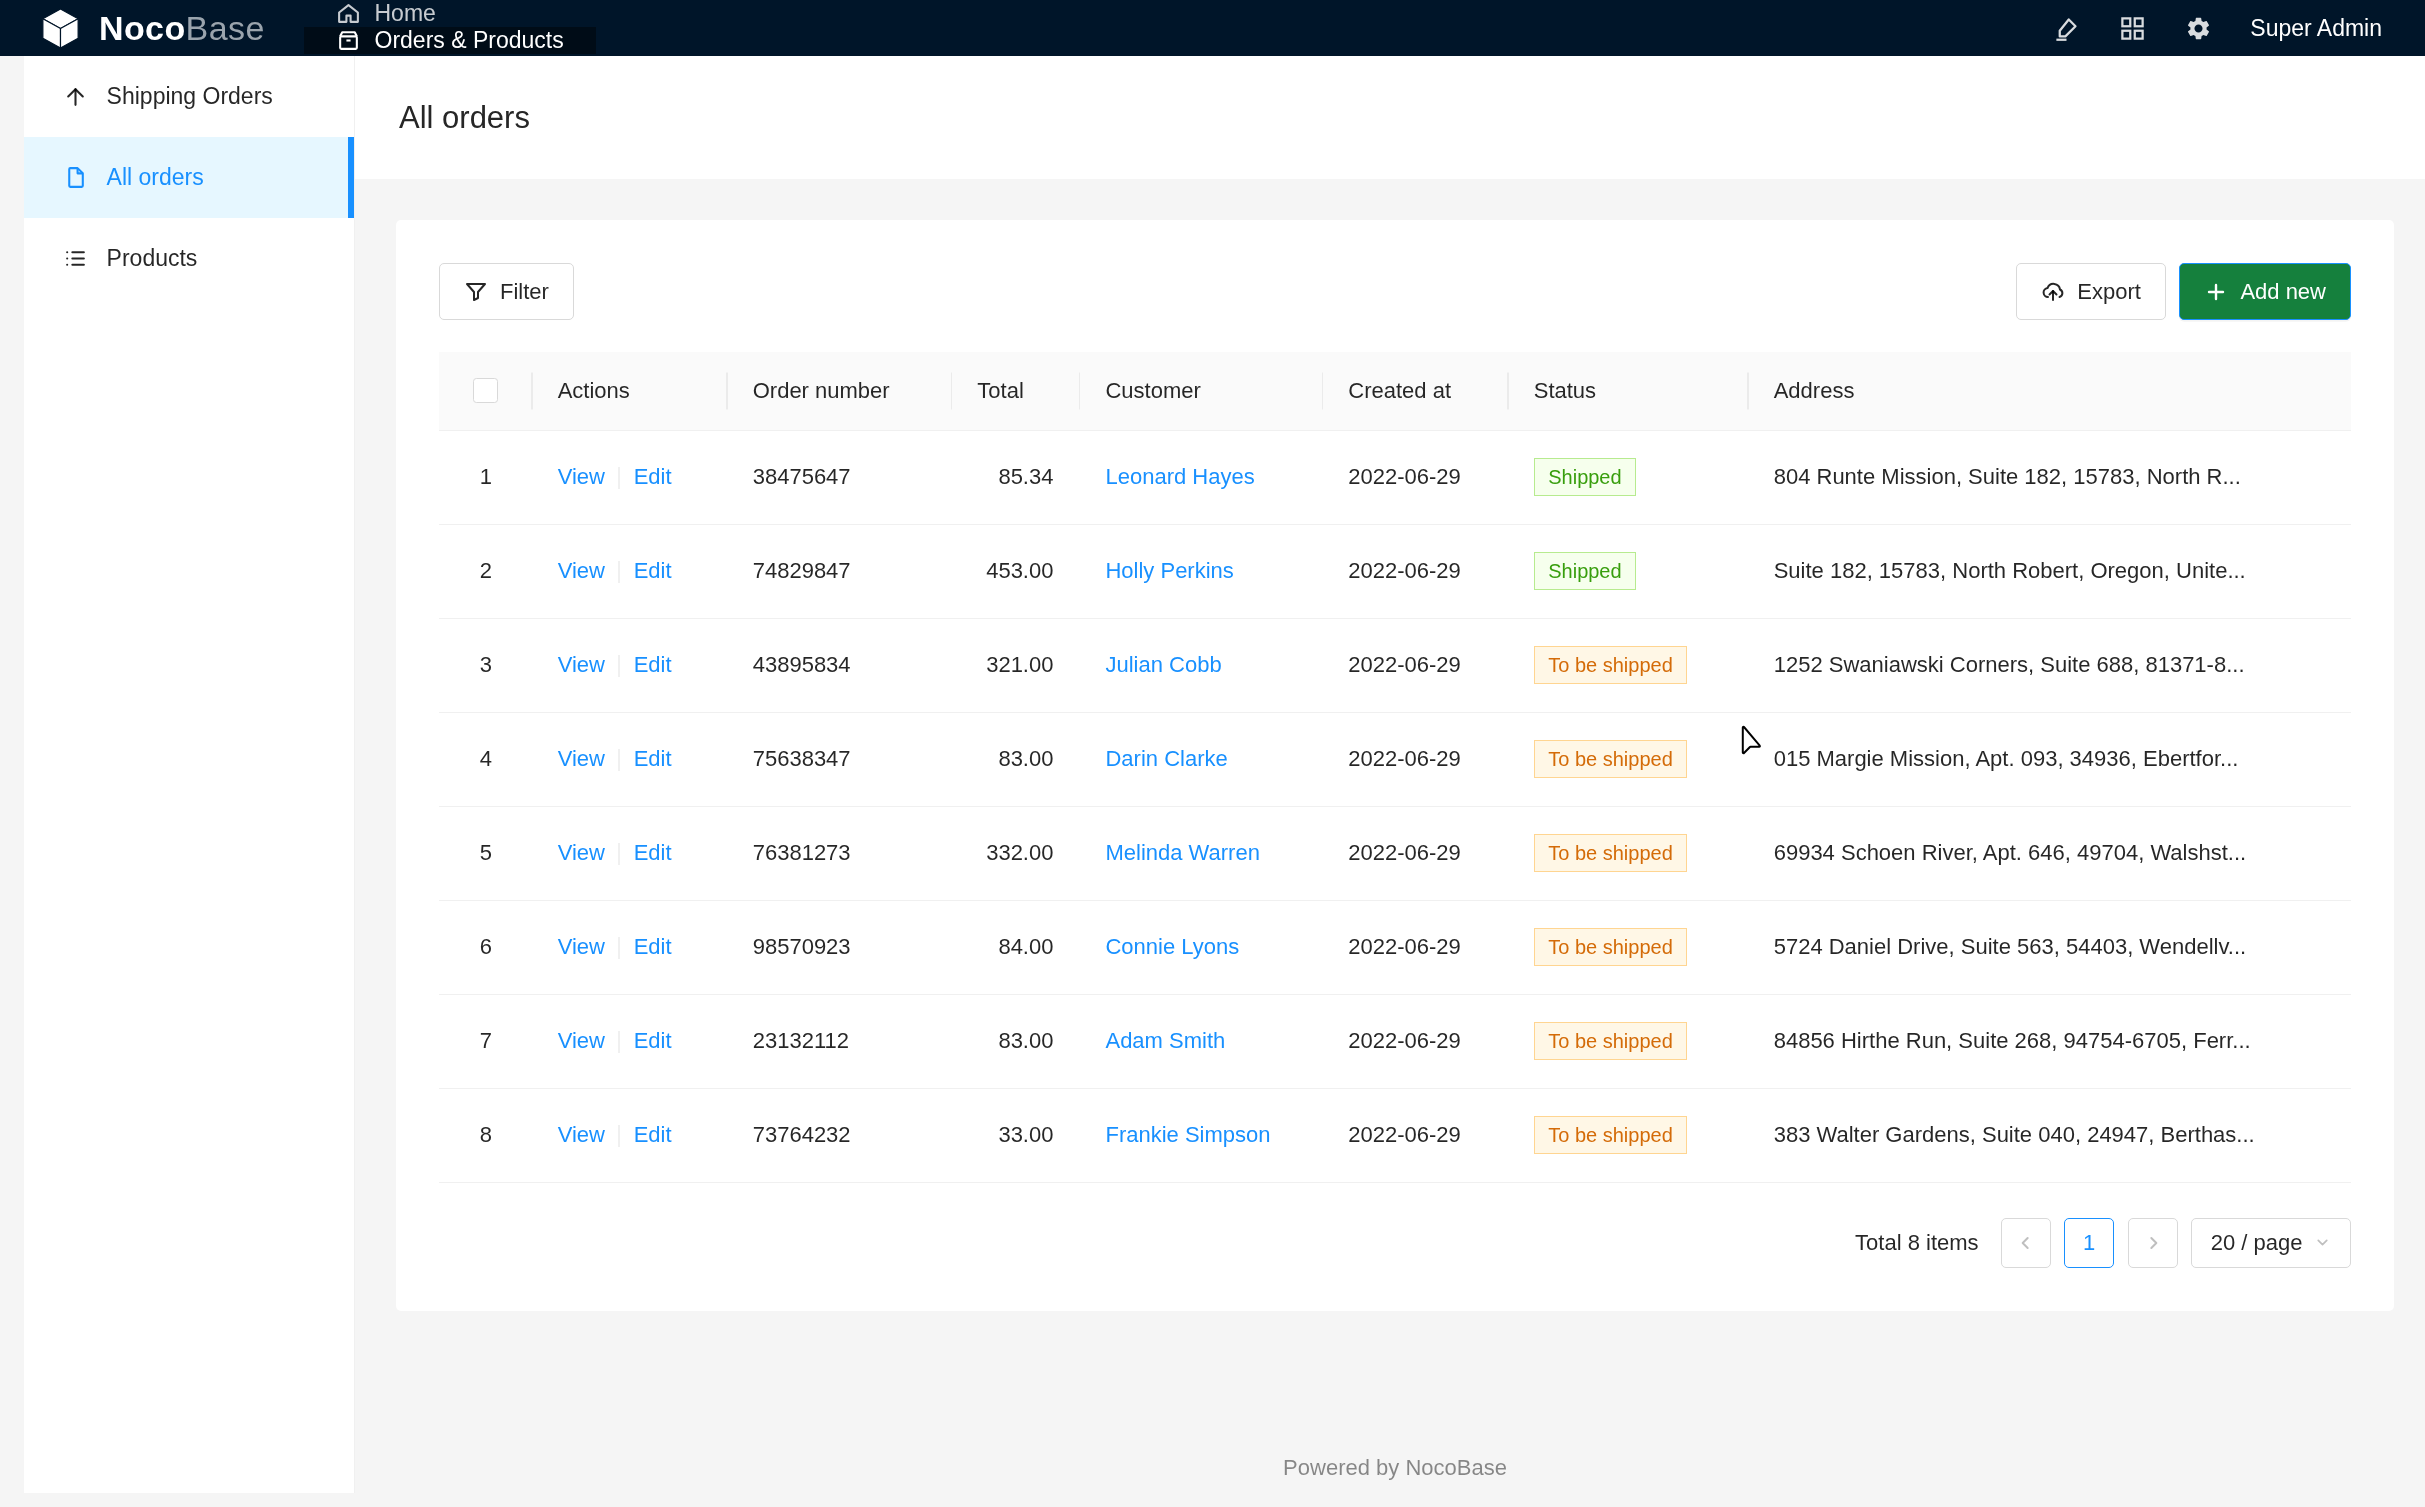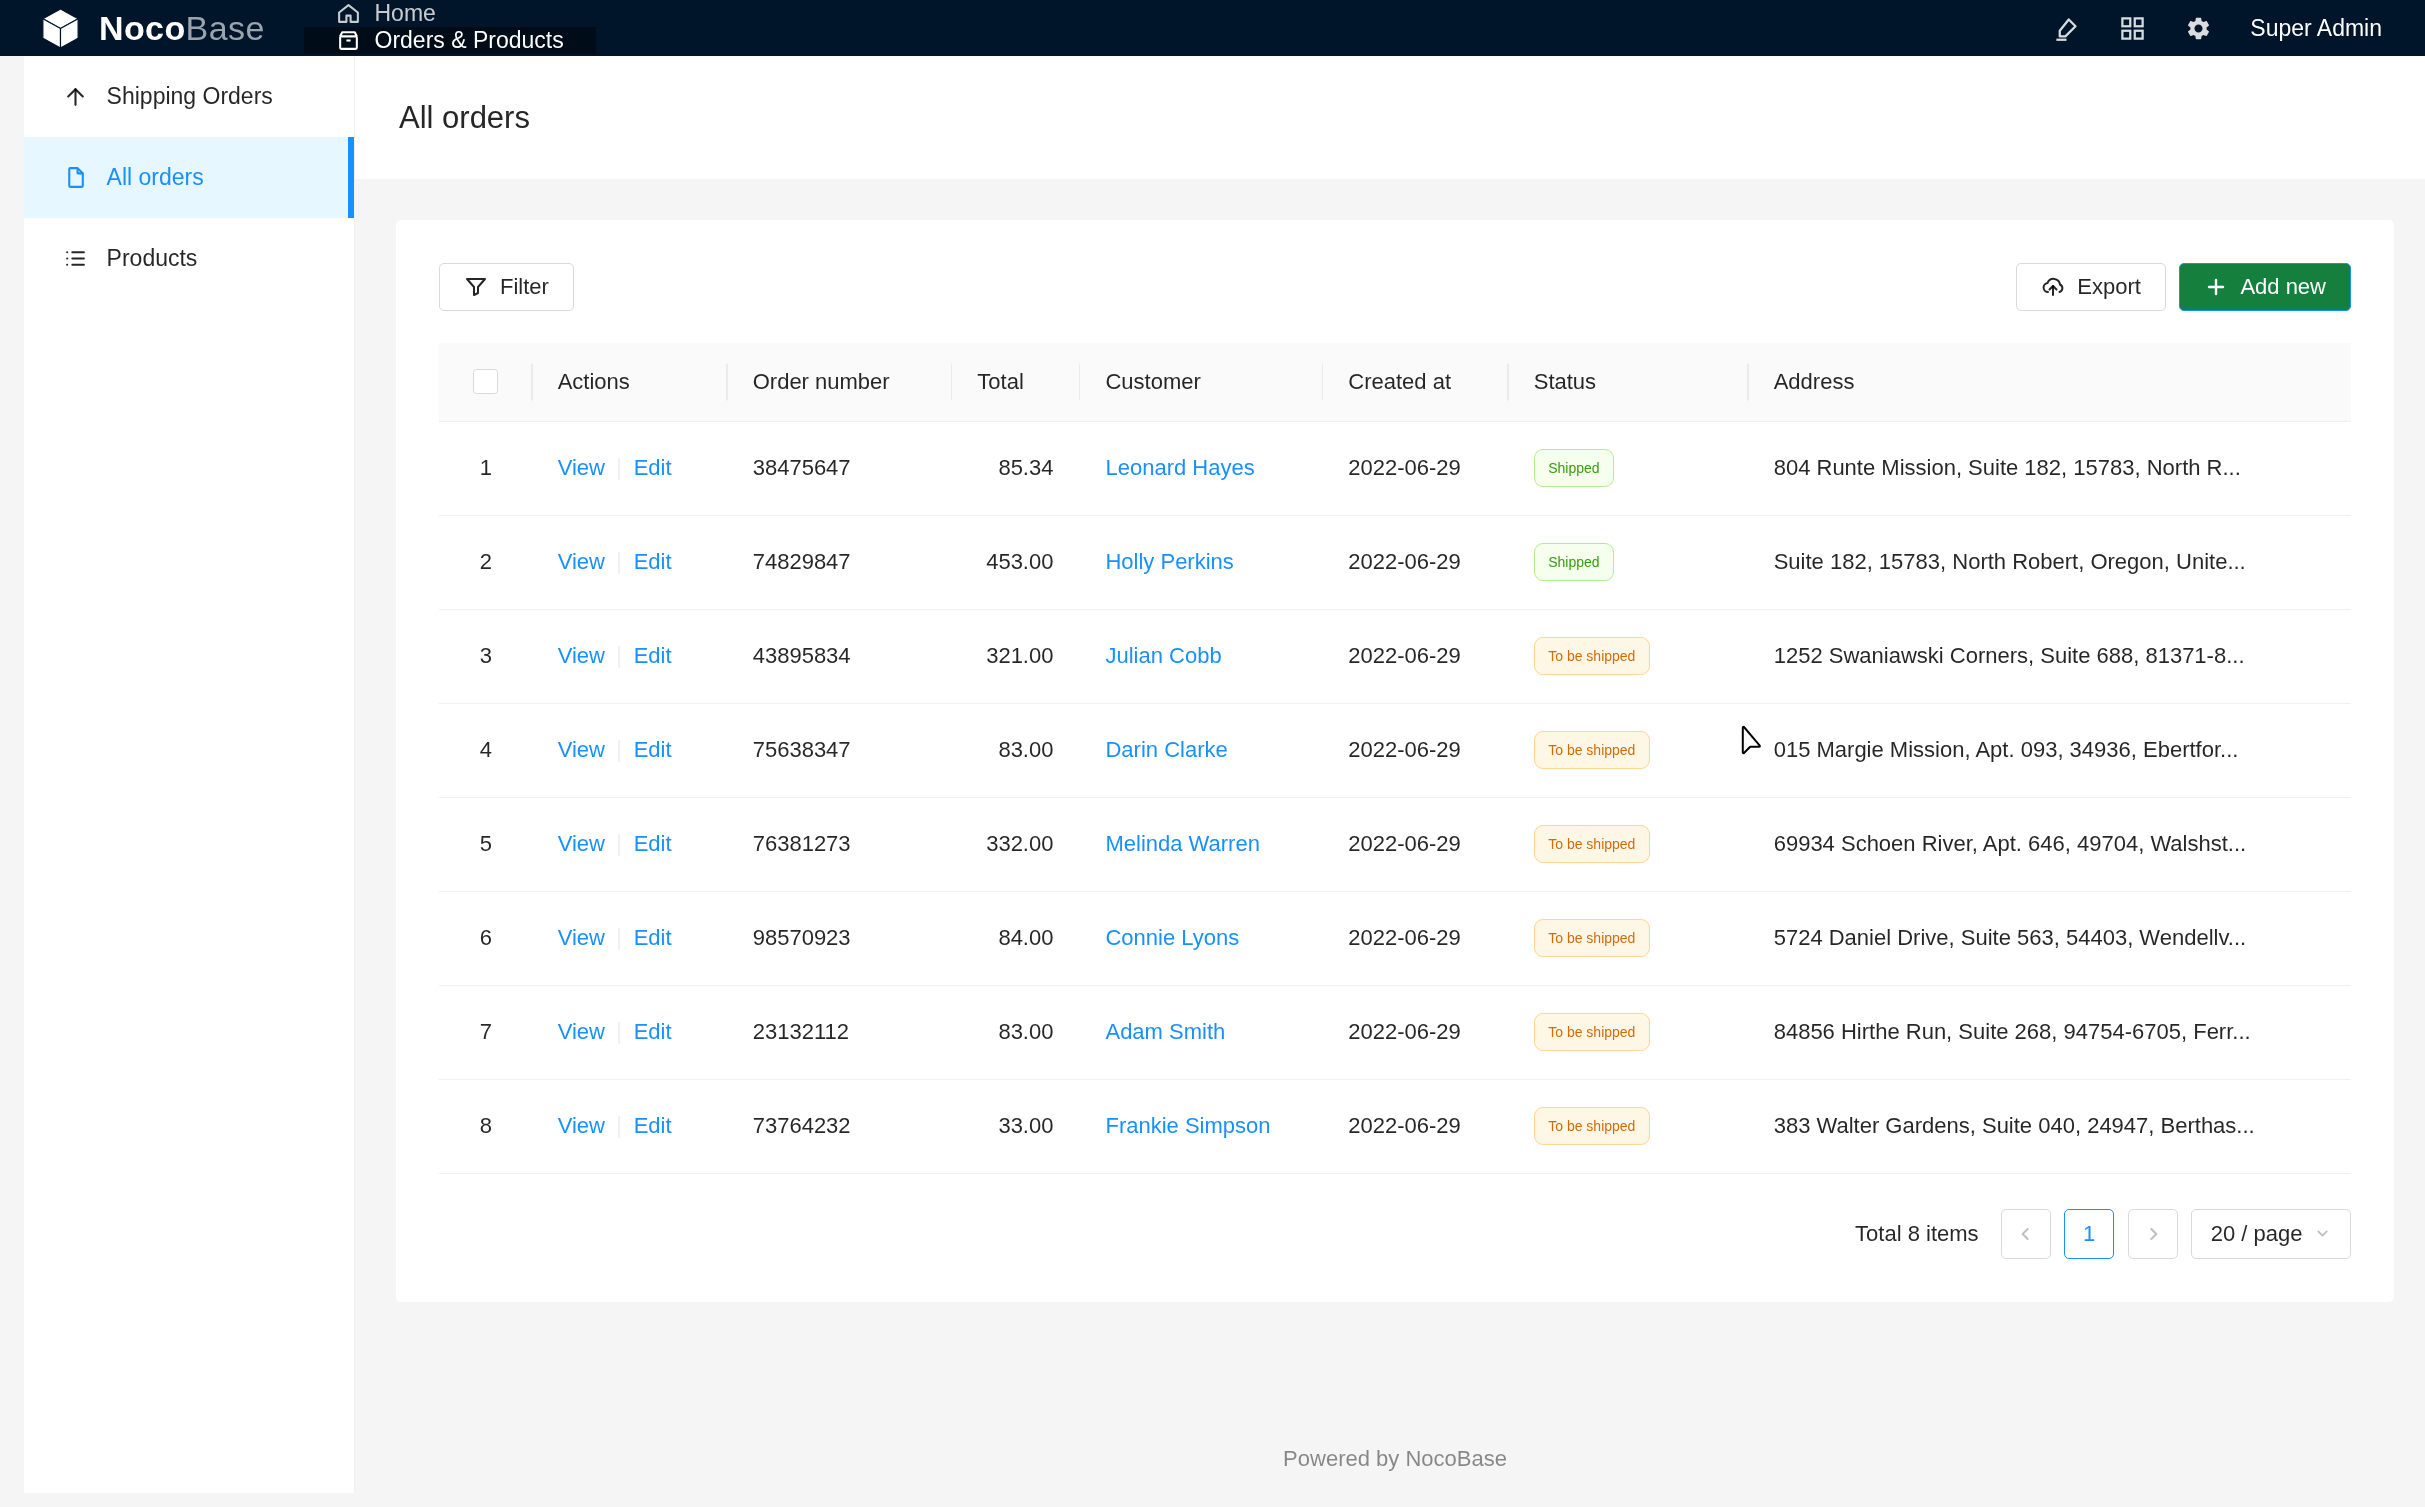--- a/index.html
+++ b/index.html
@@ -33,42 +33,42 @@
   .side-item.active::after { content:""; position:absolute; right:0; top:0; width:6px; height:100%; background:#1890ff; }
 
   .main { flex:1; display:flex; flex-direction:column; min-width:0; }
   .page-header { height:123px; background:#ffffff; display:flex; align-items:center; padding:0 0 0 44px; }
   .page-title { font-size:31px; font-weight:500; color:#262626; }
   .content { flex:1; background:#f5f5f5; padding:41px 32px 0 41px; overflow:hidden; }
 
   
   .card { background:#ffffff; border-radius:5px; padding:43px; }
   .toolbar { display:flex; align-items:center; justify-content:space-between; margin-bottom:32px; }
-  .btn { height:48px; display:inline-flex; align-items:center; gap:12px; padding:3px 24px; background:#ffffff;
+  .btn { height:57px; display:inline-flex; align-items:center; gap:12px; padding:3px 24px; background:#ffffff;
     border:1.7px solid #d9d9d9; border-radius:5px; font-size:22px; color:rgba(0,0,0,0.85); cursor:pointer; white-space:nowrap; }
   .btn svg { width:24px; height:24px; }
   .btn-primary { background:#15803d; border-color:#1890ff; color:#ffffff; box-shadow:0 1.7px 0 rgba(0,0,0,0.045); }
   .toolbar-right { display:flex; align-items:center; gap:13.5px; }
 
   
   table { width:100%; border-collapse:collapse; table-layout:fixed; }
   thead th { background:#fafafa; height:78px; text-align:left; font-weight:500; font-size:22px; color:rgba(0,0,0,0.85);
     padding:0 0 0 25px; border-bottom:1.7px solid #f0f0f0; position:relative; }
   thead th:not(:last-child)::after { content:""; position:absolute; right:0; top:50%; transform:translateY(-50%);
     width:1.7px; height:37px; background:rgba(0,0,0,0.06); }
   tbody td { height:94px; padding:0 0 0 25px; border-bottom:1.7px solid #f0f0f0; font-size:22px; color:rgba(0,0,0,0.85);
     white-space:nowrap; overflow:hidden; }
   .col-sel, td.cell-index { text-align:center; padding:0; }
   th.col-sel { padding:0; }
   td.cell-total, th.th-total-label { }
   td.cell-total { text-align:right; padding-right:27px; }
   a.link { color:#1890ff; text-decoration:none; cursor:pointer; }
   .action-divider { display:inline-block; width:1.7px; height:22px; background:#f0f0f0; margin:0 13.5px; vertical-align:middle; }
   .checkbox { width:25px; height:25px; border:1.7px solid #d9d9d9; border-radius:3.4px; background:#fff; margin:0 auto; cursor:pointer; }
-  .tag { display:inline-block; padding:3.4px 13.5px; font-size:14px; line-height:29px; border-radius:9px; border:1.7px solid transparent; }
+  .tag { display:inline-block; padding:3.4px 13.5px; font-size:20px; line-height:29px; border-radius:0; border:1.7px solid transparent; }
   .tag-green { color:#389e0d; background:#f6ffed; border-color:#b7eb8f; }
   .tag-orange { color:#d46b08; background:#fff7e6; border-color:#ffd591; }
 
   
   .pagination { display:flex; align-items:center; justify-content:flex-end; gap:13.5px; margin-top:35px; }
   .pg-total { margin-right:8.5px; color:rgba(0,0,0,0.85); }
   .pg-btn { width:50px; height:50px; display:flex; align-items:center; justify-content:center; background:#fff;
     border:1.7px solid #d9d9d9; border-radius:5px; color:rgba(0,0,0,0.25); cursor:pointer; font-size:22px; }
   .pg-btn svg { width:20px; height:20px; }
   .pg-btn.current { border-color:#1890ff; color:#1890ff; }

